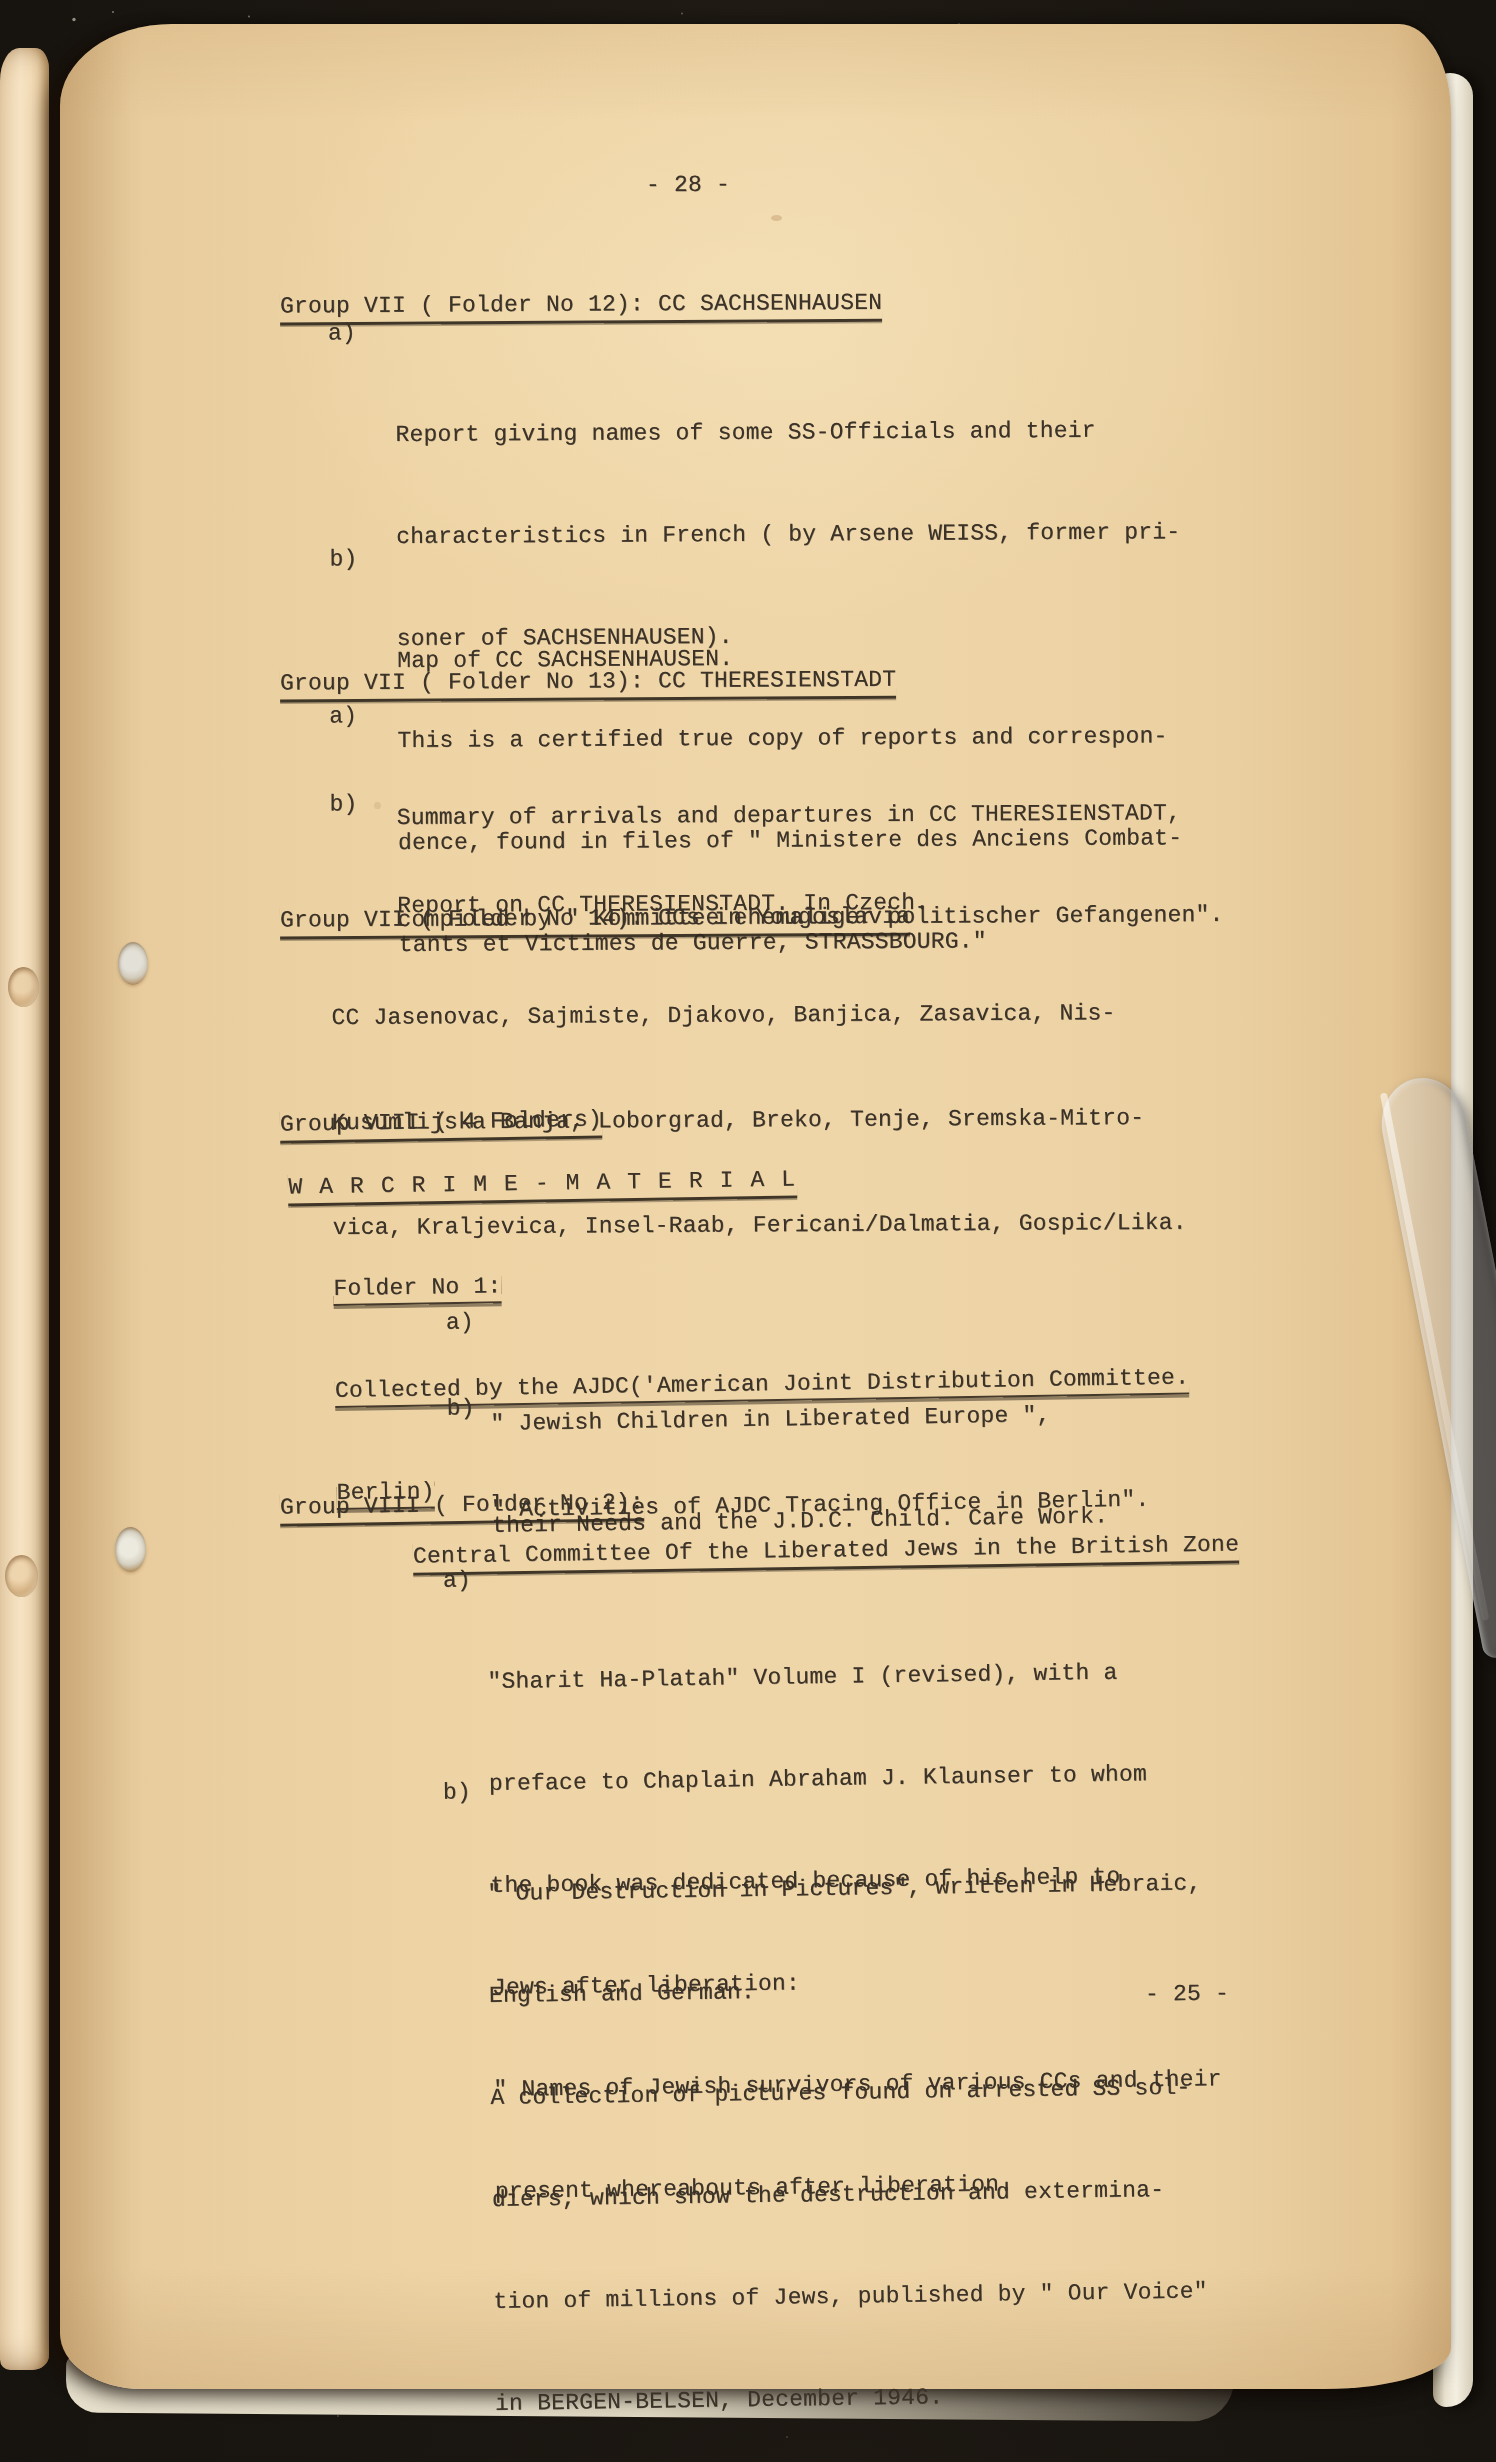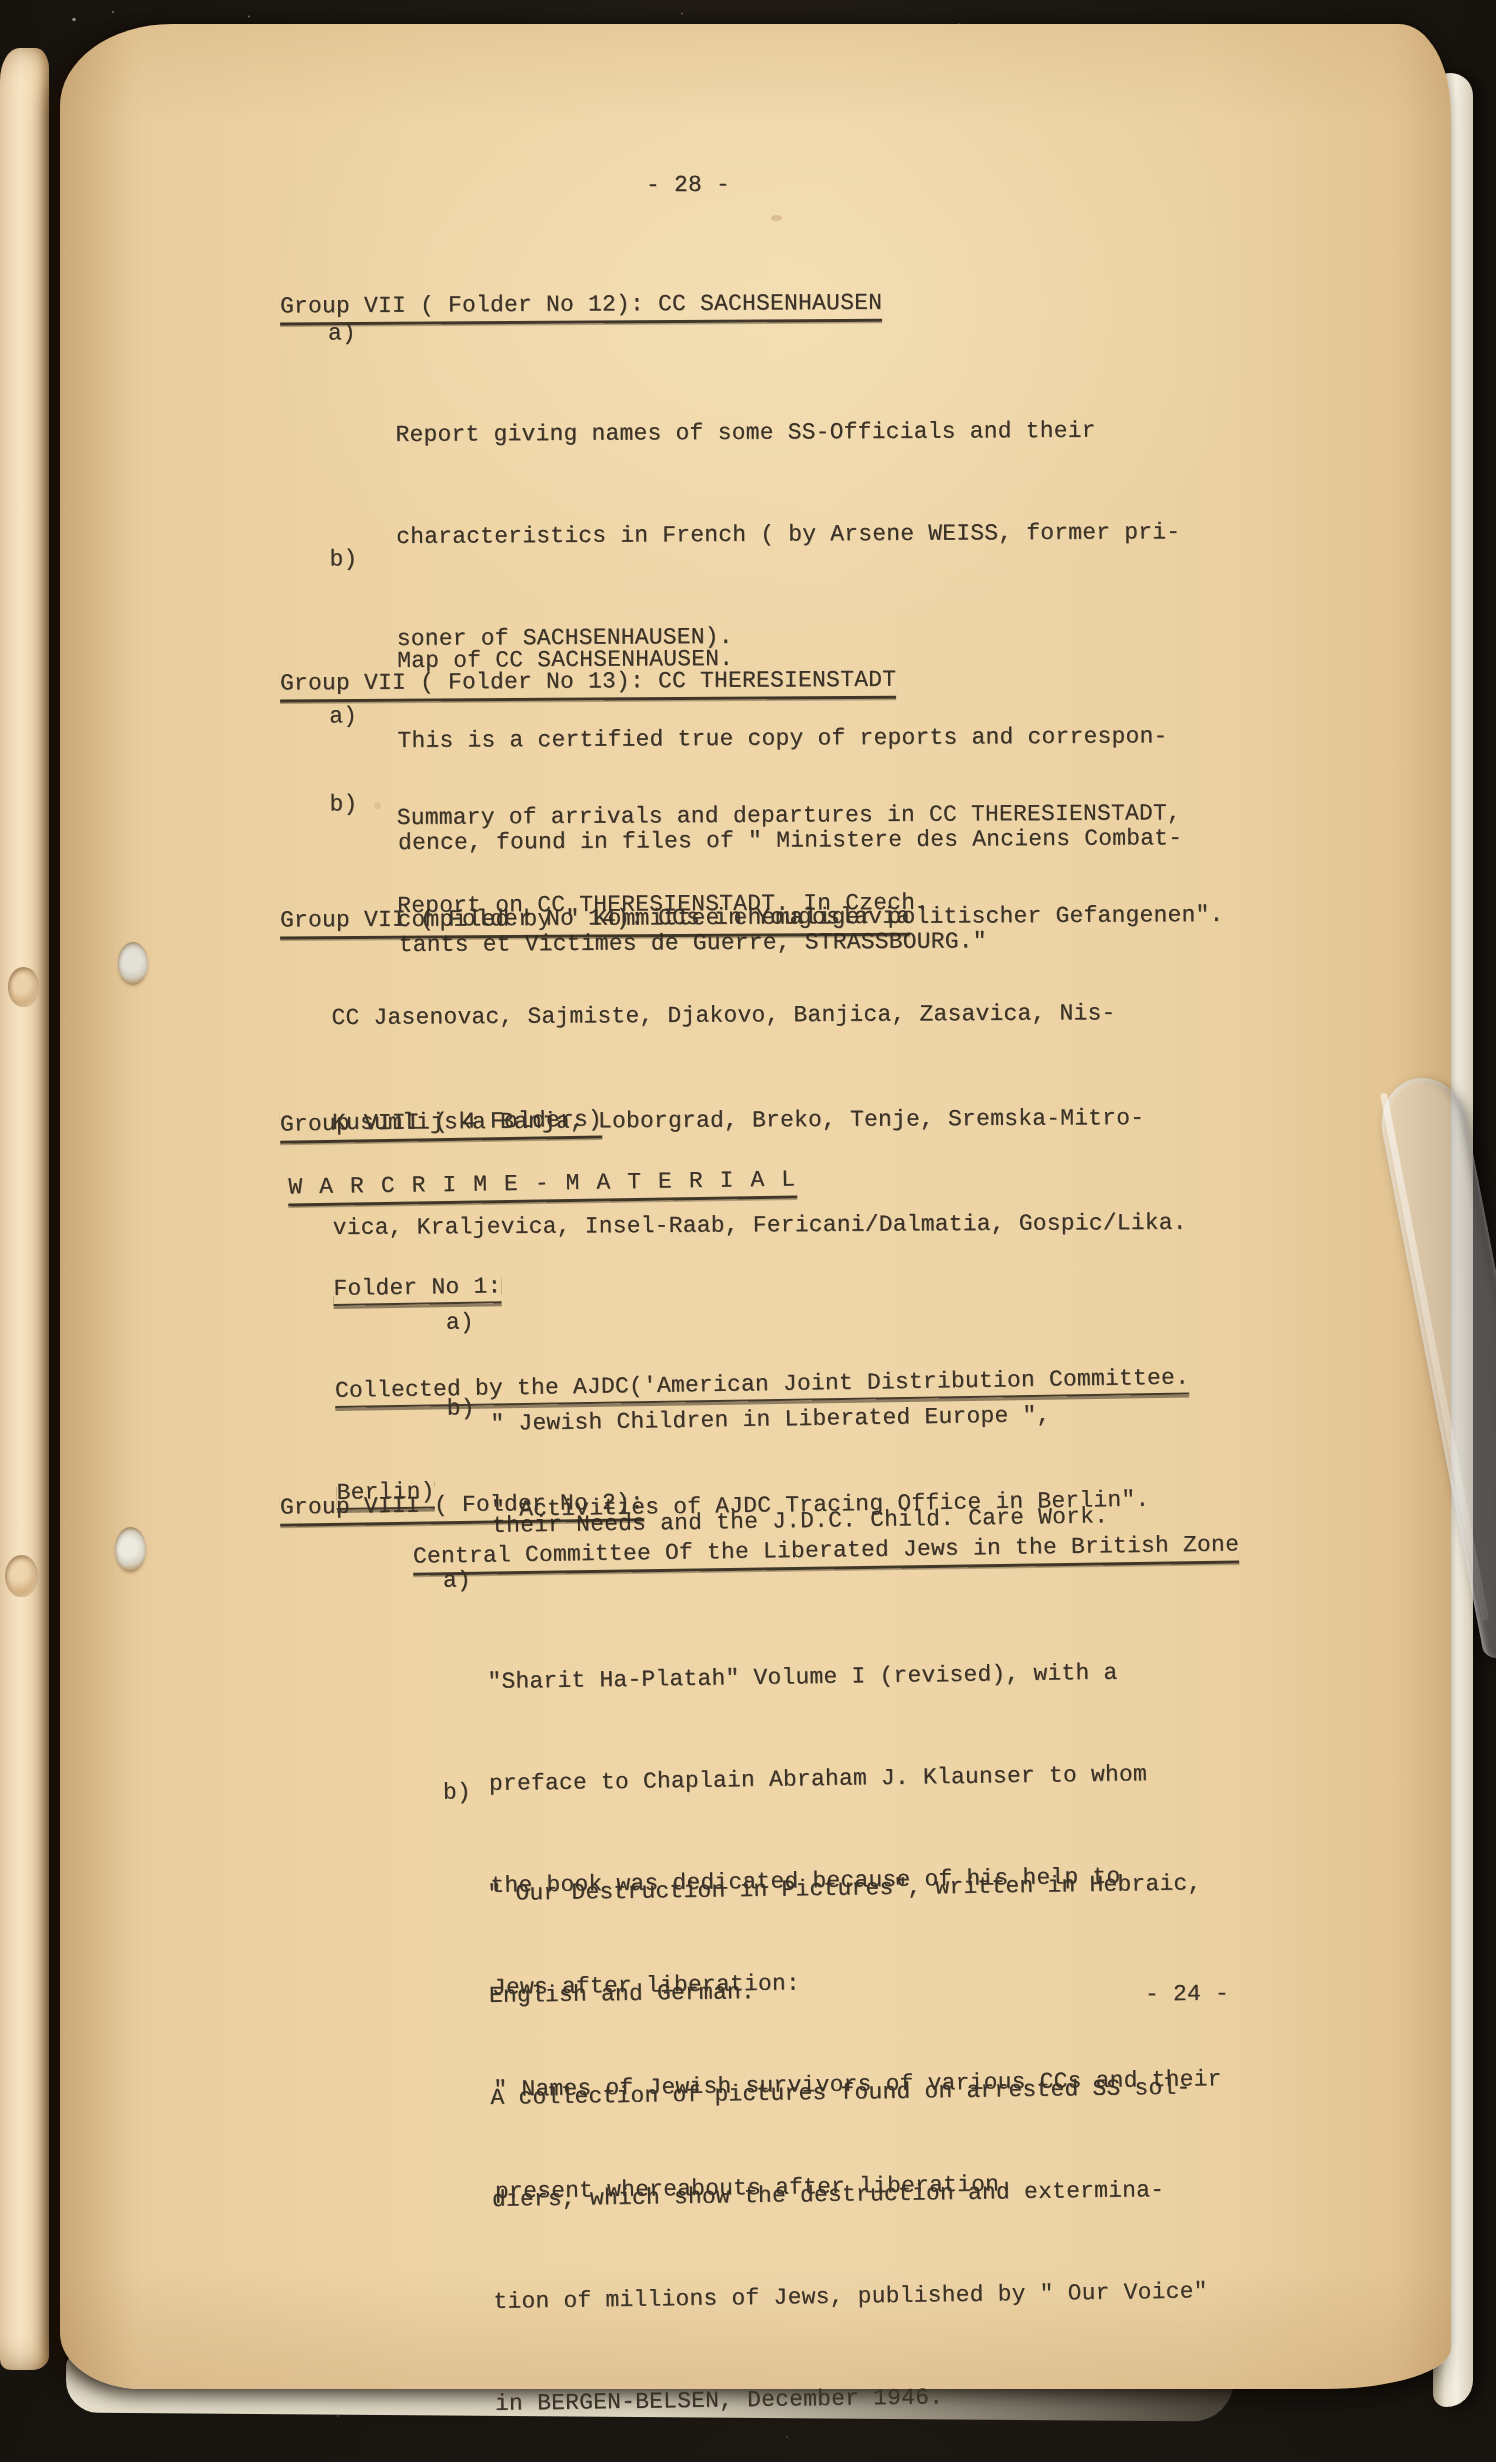--- a/index.html
+++ b/index.html
@@ -191,21 +191,21 @@
     <div class="txt item off58 tilt3" style="left:431px;top:1751px;">
       <span class="label">b)</span>
       <div class="row">" Our Destruction in Pictures", written in Hebraic,</div>
       <div class="row">English and German.</div>
       <div class="row">A collection of pictures found on arrested SS sol-</div>
       <div class="row">diers, which show the destruction and extermina-</div>
       <div class="row">tion of millions of Jews, published by " Our Voice"</div>
       <div class="row">in BERGEN-BELSEN, December 1946.</div>
     </div>
 
-    <div class="txt" style="left:1085px;top:1953px;transform:rotate(-0.6deg);">- 24 -</div>
+    <div class="txt" style="left:1085px;top:1953px;transform:rotate(-0.6deg);">- 25 -</div>
   </div>
 
   <div class="clip">
     <div class="clip-highlight"></div>
   </div>
 
 </div>
 
 
 </body></html>

